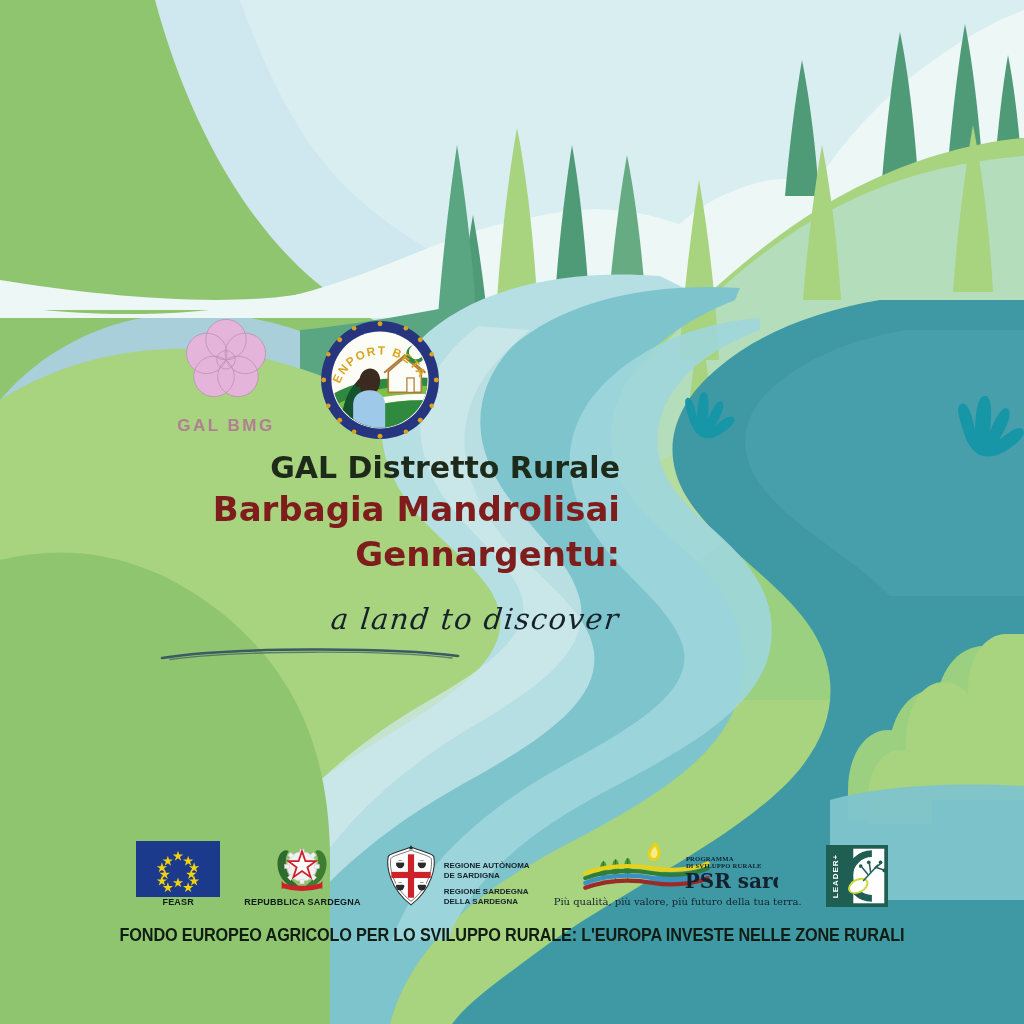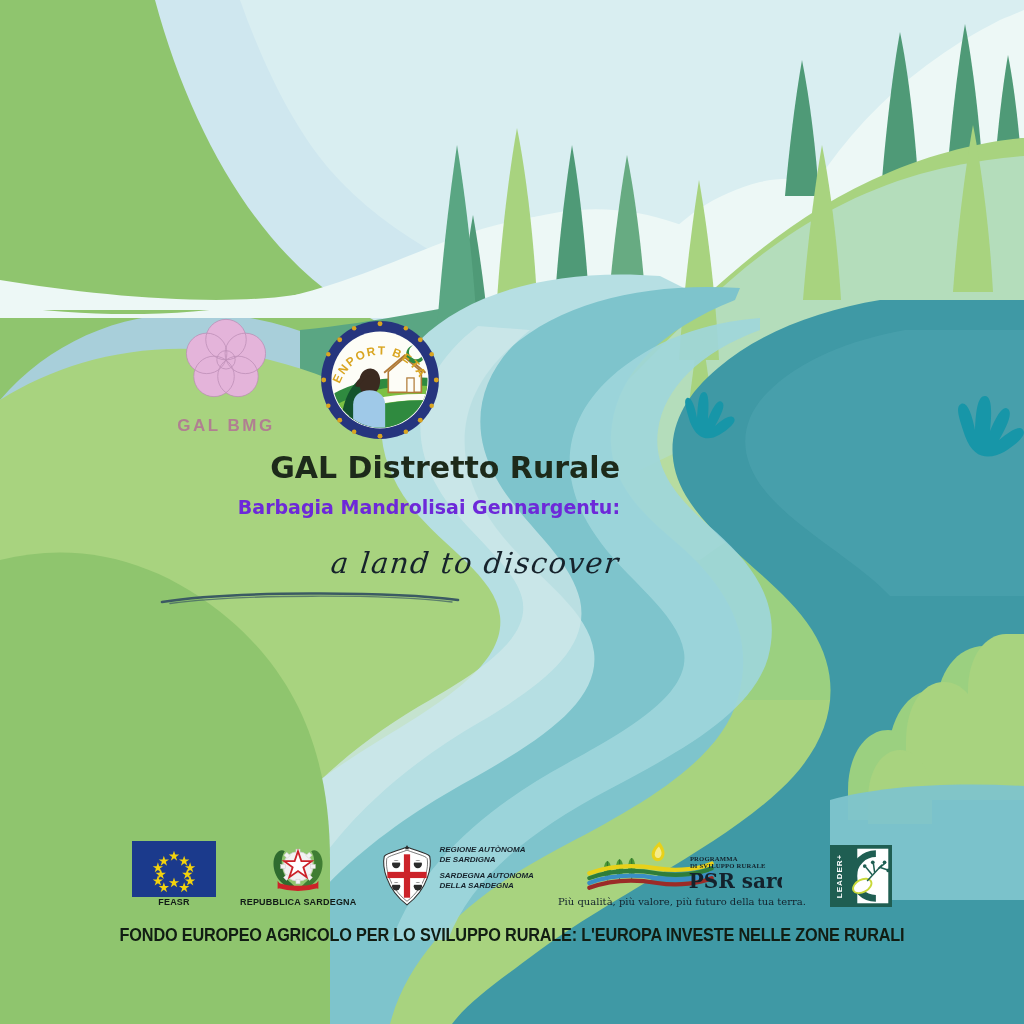--- a/index.html
+++ b/index.html
@@ -62,25 +62,25 @@
     font-family: "DejaVu Sans", sans-serif;
     font-weight: 700;
     font-size: 30px;
     color: #1d2a1a;
     letter-spacing: 0px;
     line-height: 1.18;
   }
   .title-sub {
     font-family: "DejaVu Sans", sans-serif;
     font-weight: 700;
-    font-size: 19px;
-    color: #6d28d9;
+    font-size: 34px;
+    color: #7f1d1d;
     letter-spacing: 0px;
     line-height: 1.3;
-    margin-top: 10px;
+    margin-top: 2px;
   }
   .tagline-wrap {
     margin-top: 26px;
     position: relative;
     height: 66px;
   }
   .tagline {
     font-family: "DejaVu Serif", serif;
     font-style: italic;
     font-size: 29px;
@@ -120,21 +120,21 @@
     white-space: nowrap;
   }
   .psr-block { display: flex; flex-direction: column; align-items: center; }
   .psr-claim {
     font-family: "DejaVu Serif", serif;
     font-size: 10px;
     color: #13222c;
     margin-top: 2px;
     white-space: nowrap;
   }
-  .ras-row { display: flex; align-items: flex-start; gap: 7px; font-style: italic; }
+  .ras-row { display: flex; align-items: flex-end; gap: 7px; }
   .ras-text { display: flex; flex-direction: column; gap: 6px; }
   .ras-line {
     font-family: "Liberation Sans", sans-serif;
     font-weight: 700;
     font-size: 8px;
     color: #16222b;
     line-height: 1.25;
     white-space: nowrap;
   }
   .footer-strip {
@@ -526,21 +526,21 @@
           </g>
 
           <polygon points="50,0 54,8 46,8" fill="#2b2b2b"></polygon>
         </svg>
         <div class="ras-text">
           <div>
             <div class="ras-line">REGIONE AUTÒNOMA</div>
             <div class="ras-line">DE SARDIGNA</div>
           </div>
           <div>
-            <div class="ras-line">SARDEGNA AUTONOMA</div>
+            <div class="ras-line">REGIONE SARDEGNA</div>
             <div class="ras-line">DELLA SARDEGNA</div>
           </div>
         </div>
       </div>
     </div>
 
     <div class="psr-block">
       <svg width="200" height="56" viewBox="0 0 330 92">
 
         <path d="M128,6 C134,14 137,21 136,27 C135,34 130,38 125,38 C119,38 115,33 115,27 C115,20 120,13 128,6 Z" fill="#e8d11a"></path>

